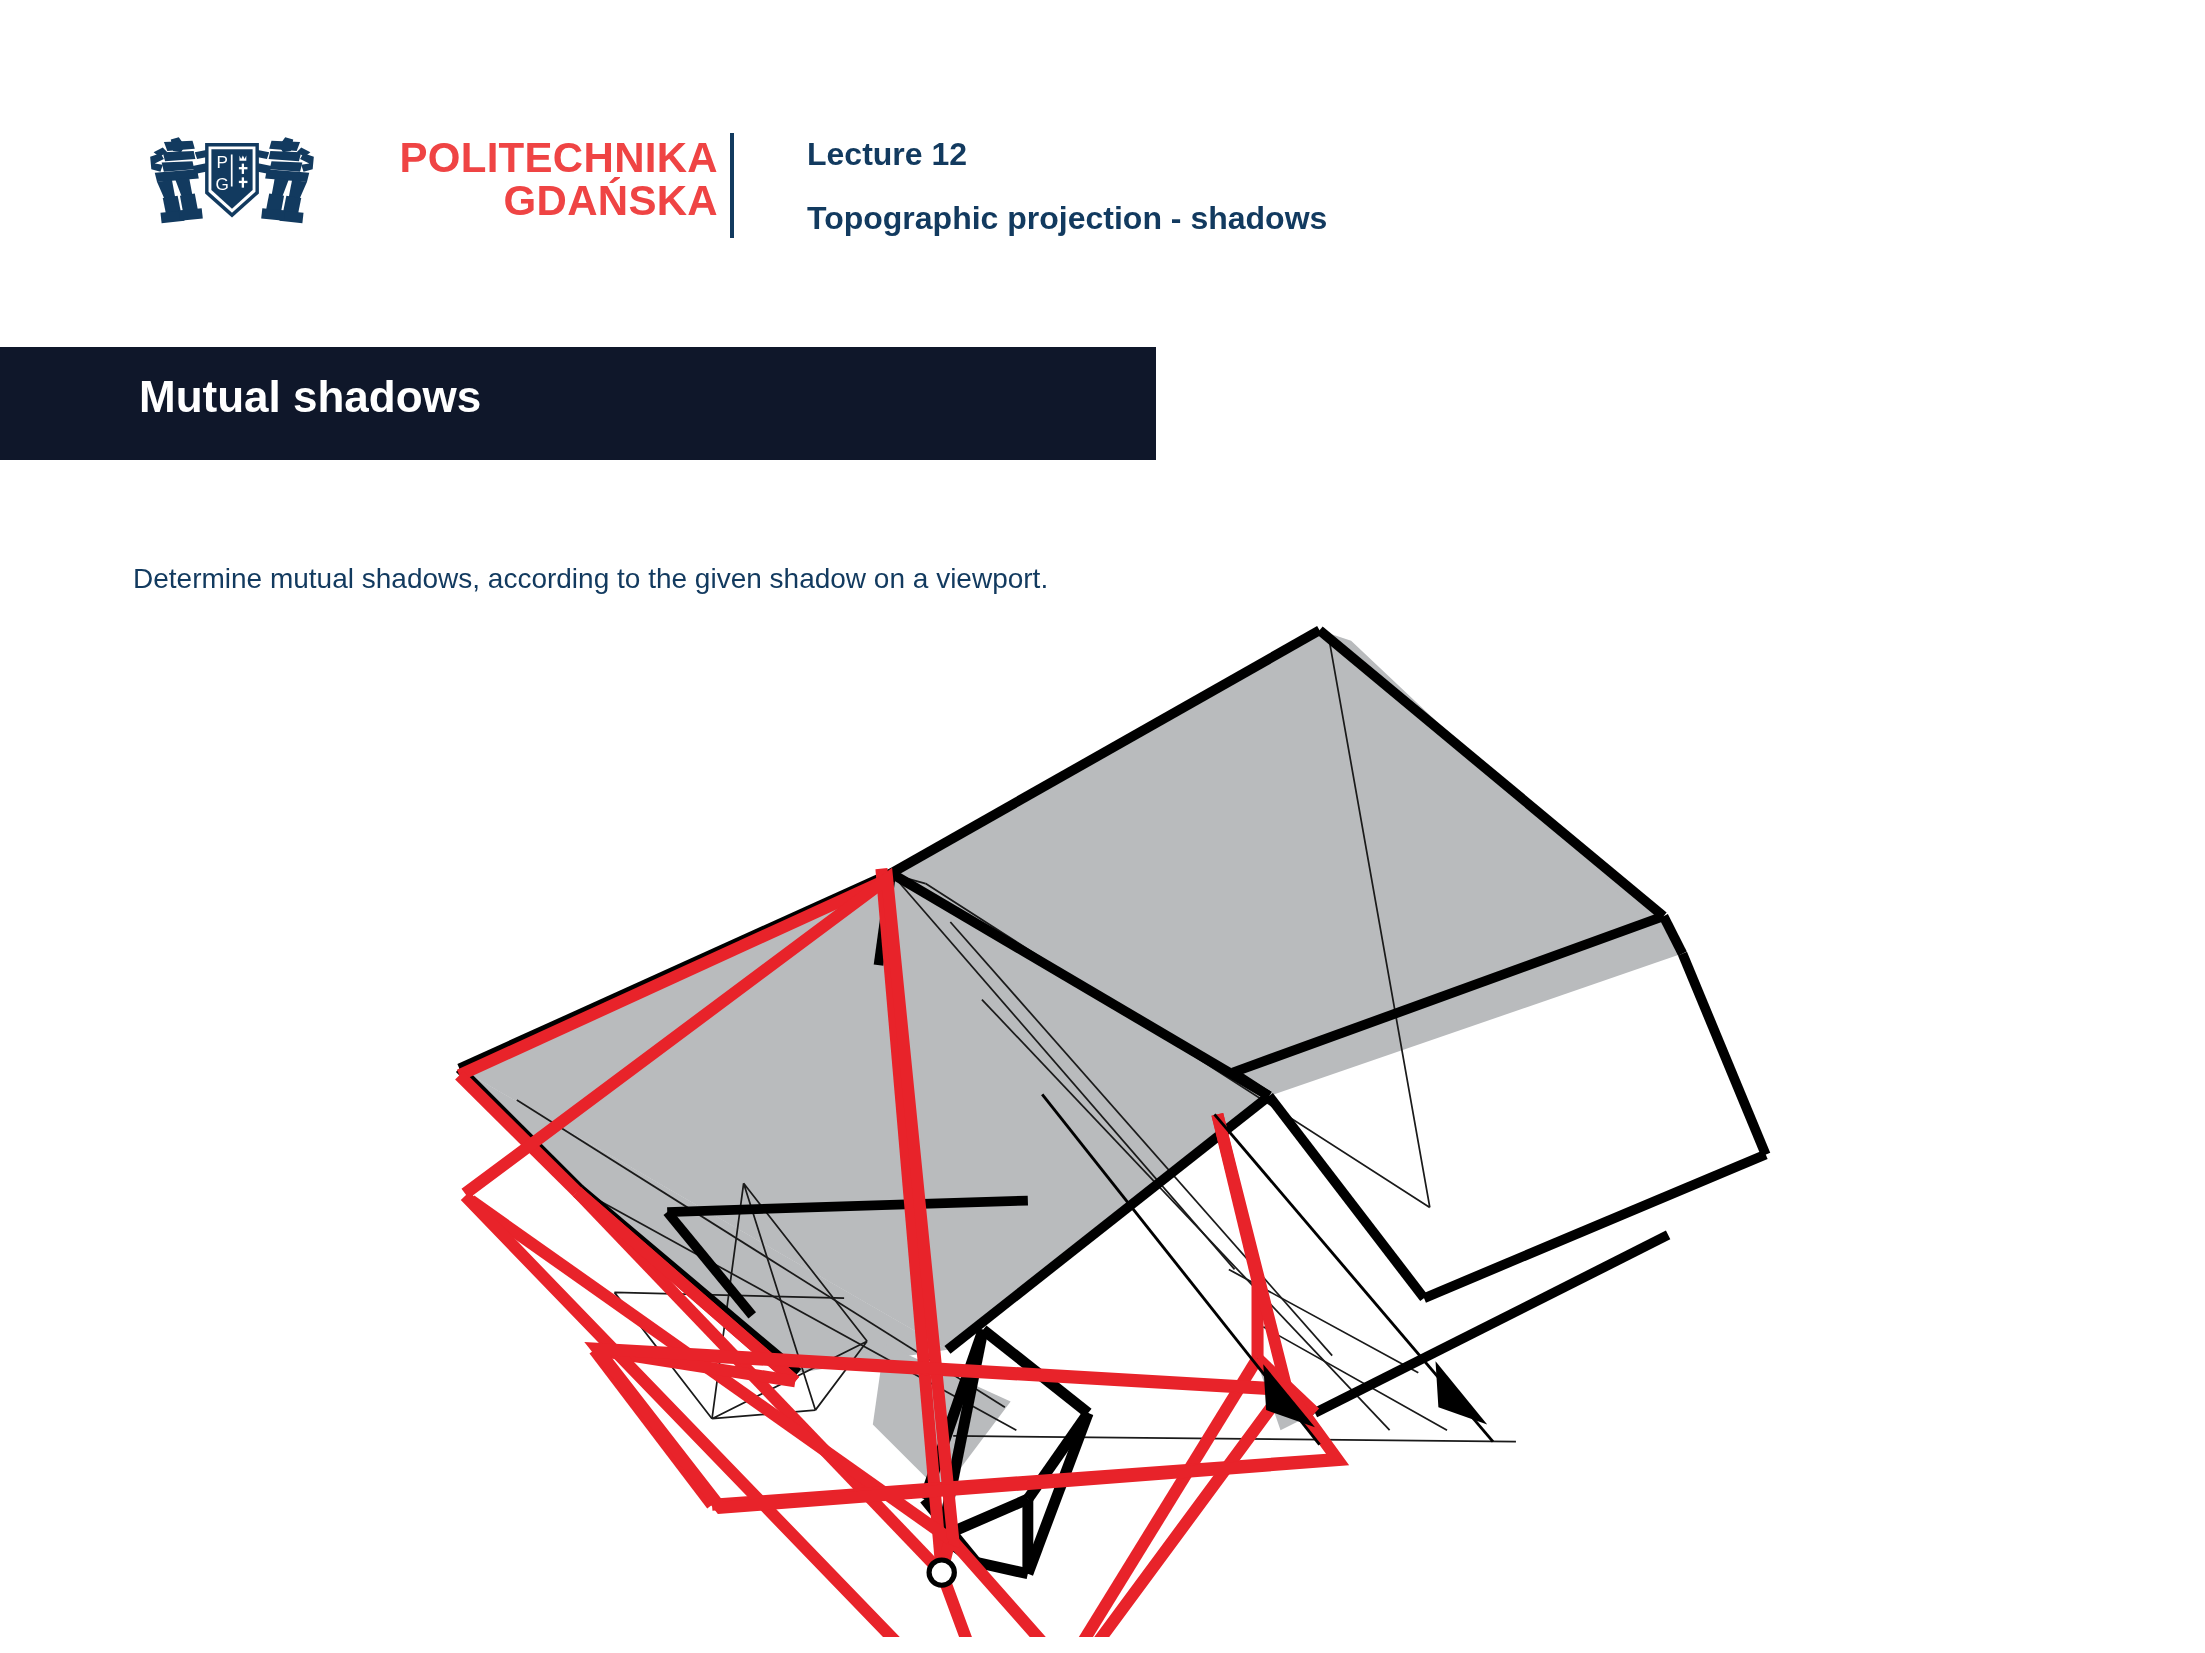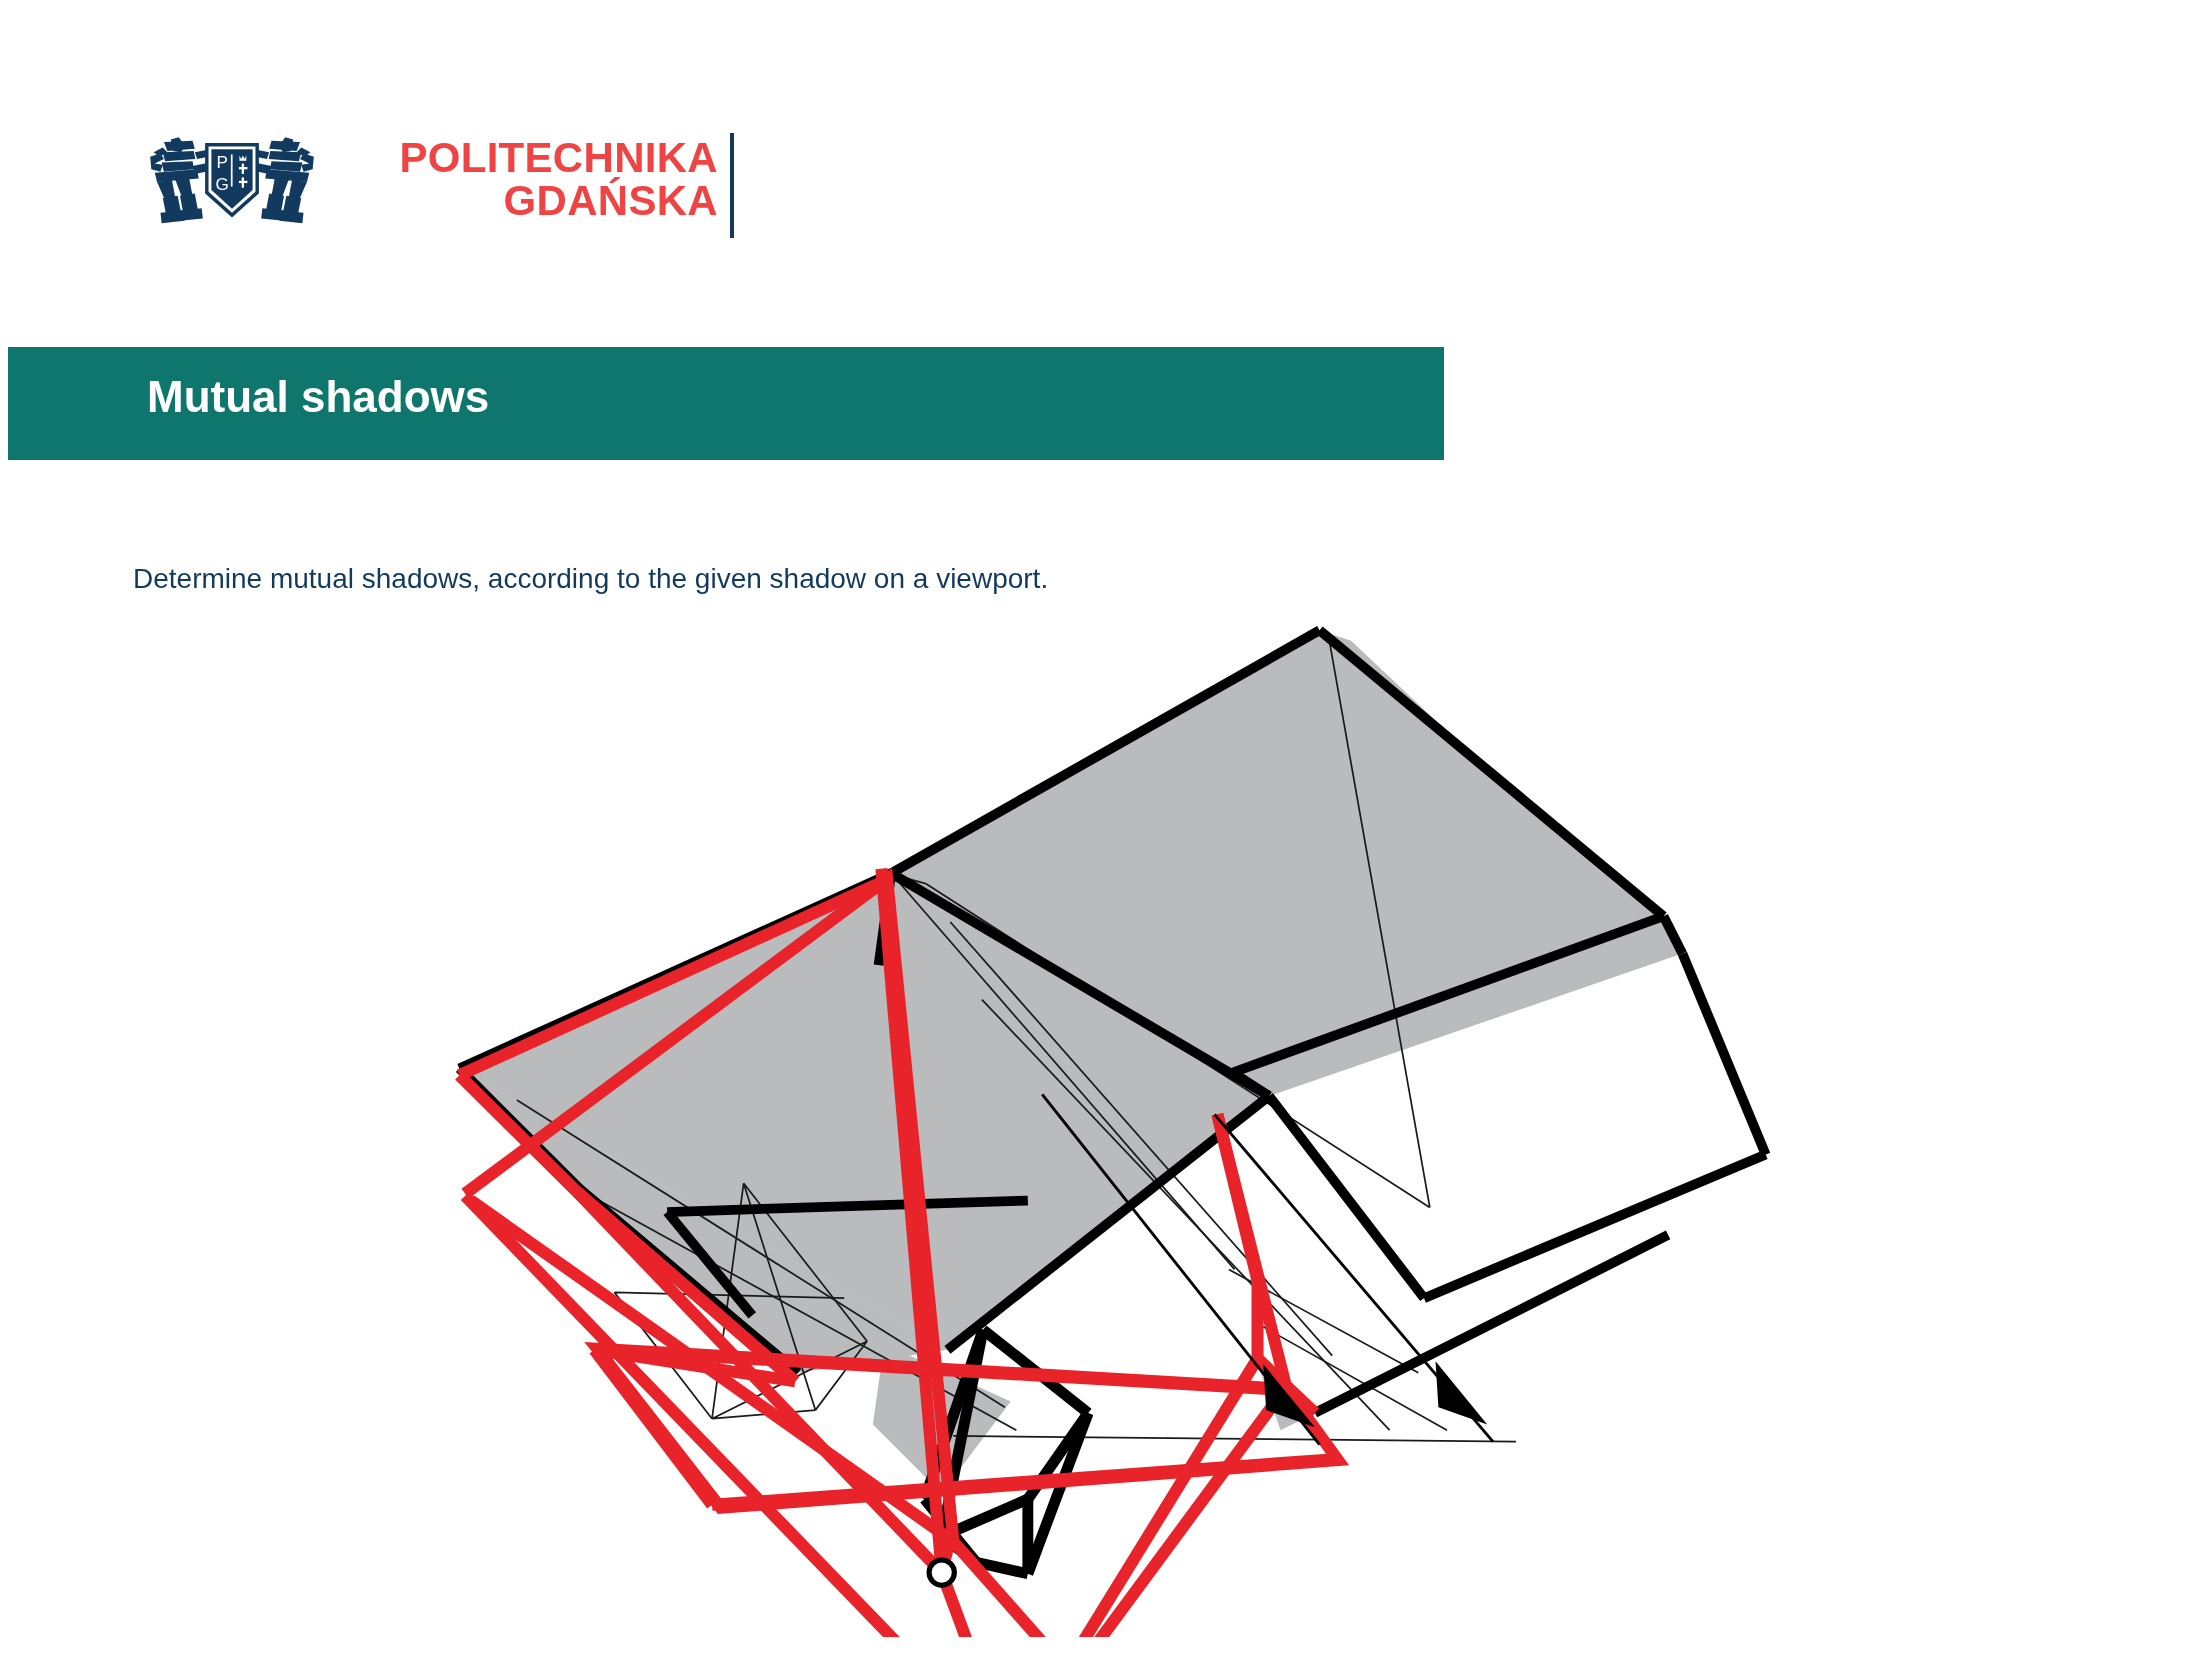--- a/index.html
+++ b/index.html
@@ -63,25 +63,25 @@
     font-weight: bold;
     font-size: 32px;
     line-height: 1.0;
   }
   #header-titles .ht-line { display: block; white-space: nowrap; }
   #header-titles .ht-line + .ht-line { margin-top: 32px; }
 
   
   #section-banner {
     position: absolute;
-    left: 8px;
+    left: 0;
     top: 347px;
-    width: 1436px;
+    width: 1156px;
     height: 113px;
-    background: #0f766e;
+    background: #0f172a;
   }
   #section-banner-label {
     position: absolute;
     left: 139px;
     top: 27.6px;
     color: #ffffff;
     font-weight: bold;
     font-size: 44px;
     line-height: 1;
     white-space: nowrap;
@@ -171,20 +171,24 @@
     </svg>
   </div>
 
   <div id="brand-wordmark">
     <span class="wm-line">POLITECHNIKA</span>
     <span class="wm-line">GDAŃSKA</span>
   </div>
 
   <div id="header-divider"></div>
 
+  <div id="header-titles">
+    <span class="ht-line">Lecture 12</span>
+    <span class="ht-line">Topographic projection - shadows</span>
+  </div>
 
 </div>
 
 <div id="section-banner">
   <div id="section-banner-label">Mutual shadows</div>
 </div>
 
 <div id="body-prompt">Determine mutual shadows, according to the given shadow on a viewport.</div>
 
 <div id="figure-wrap">

